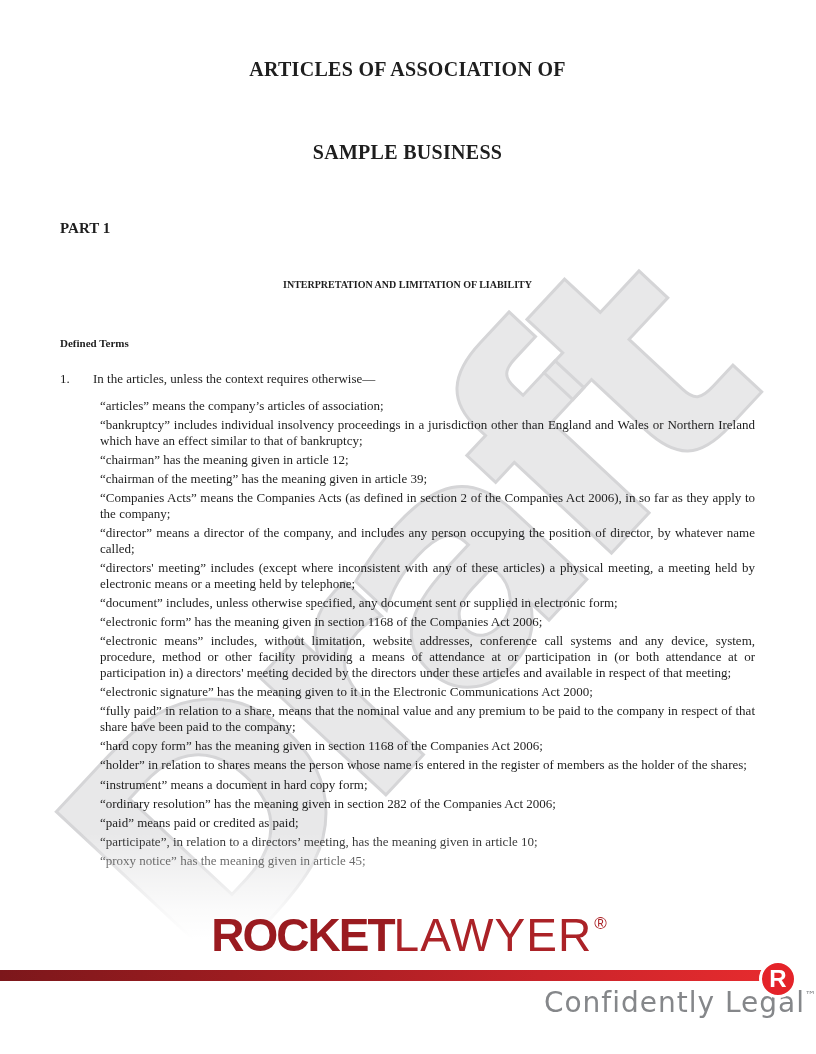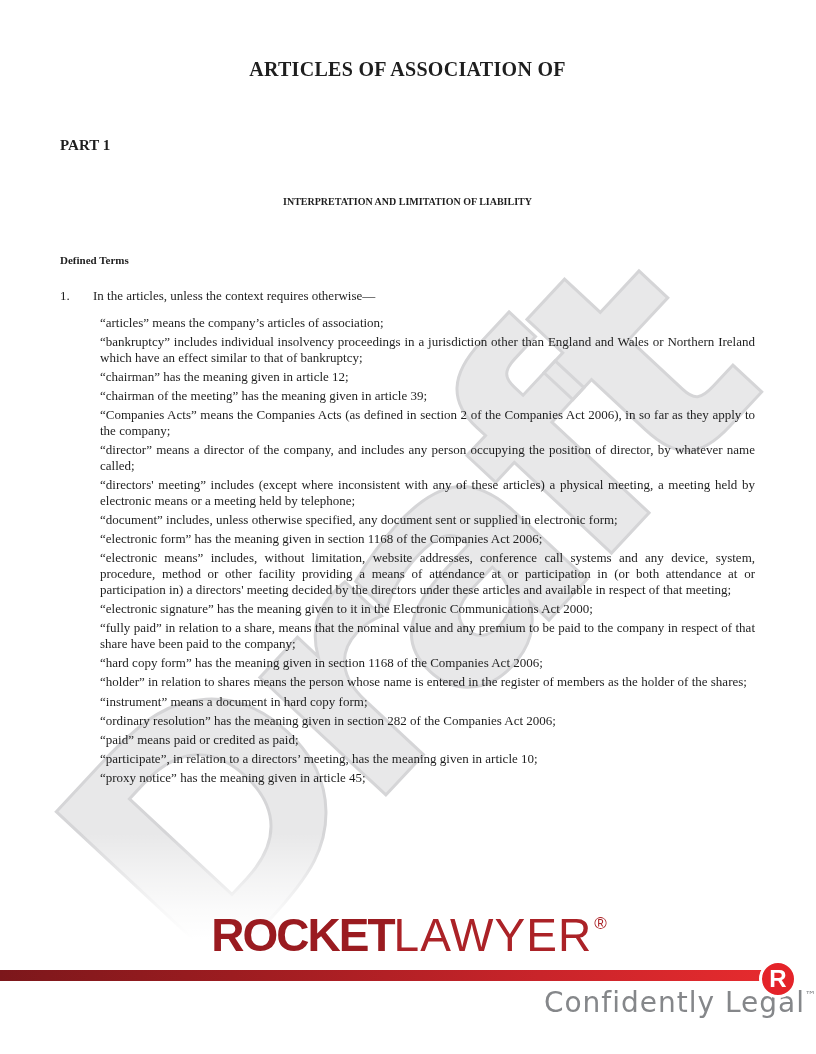--- a/index.html
+++ b/index.html
@@ -166,20 +166,21 @@
     letter-spacing: 0;
   }
 </style>
 </head>
 <body>
 
 <div class="watermark">Draft</div>
 
 <div class="page">
   <h1 class="h-main">ARTICLES OF ASSOCIATION OF</h1>
+  <h1 class="h-main second">SAMPLE BUSINESS</h1>
   <h2 class="h-part">PART 1</h2>
   <h2 class="h-section">INTERPRETATION AND LIMITATION OF LIABILITY</h2>
   <h3 class="h-defined">Defined Terms</h3>
 
   <div class="clause">
     <span class="clause-num">1.</span>
     <span class="clause-text">In the articles, unless the context requires otherwise—</span>
   </div>
 
   <div class="defs">

